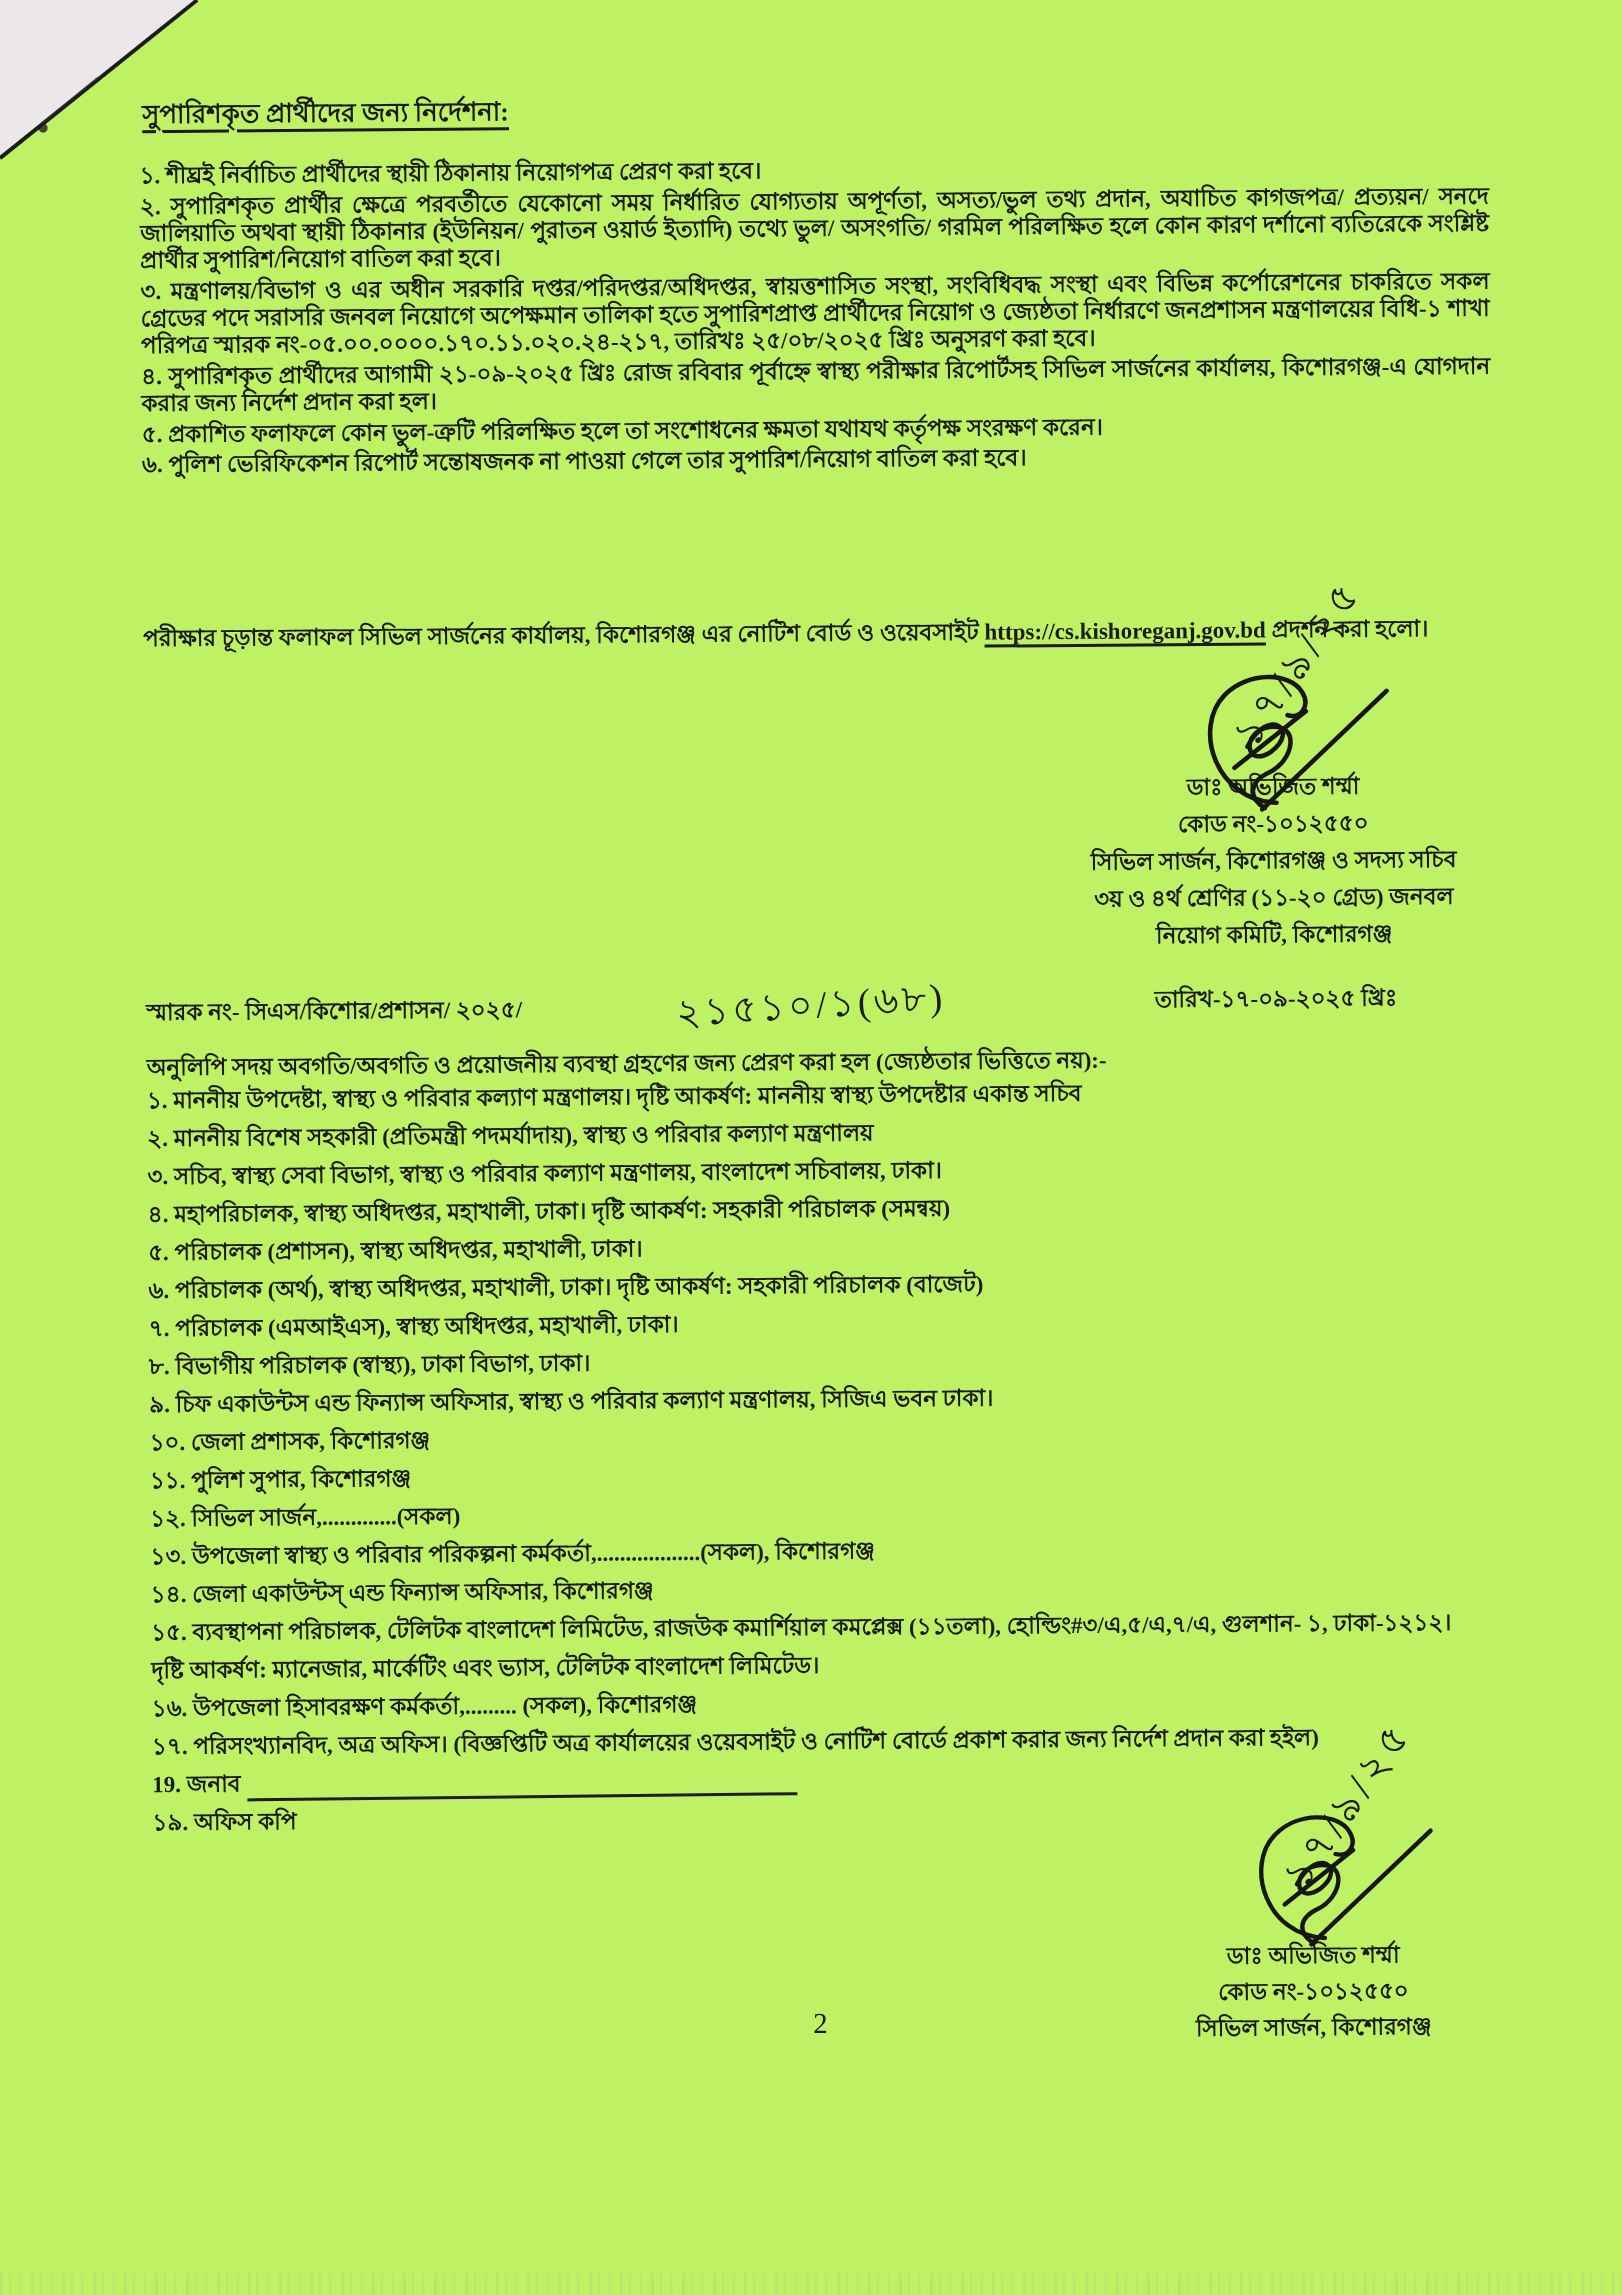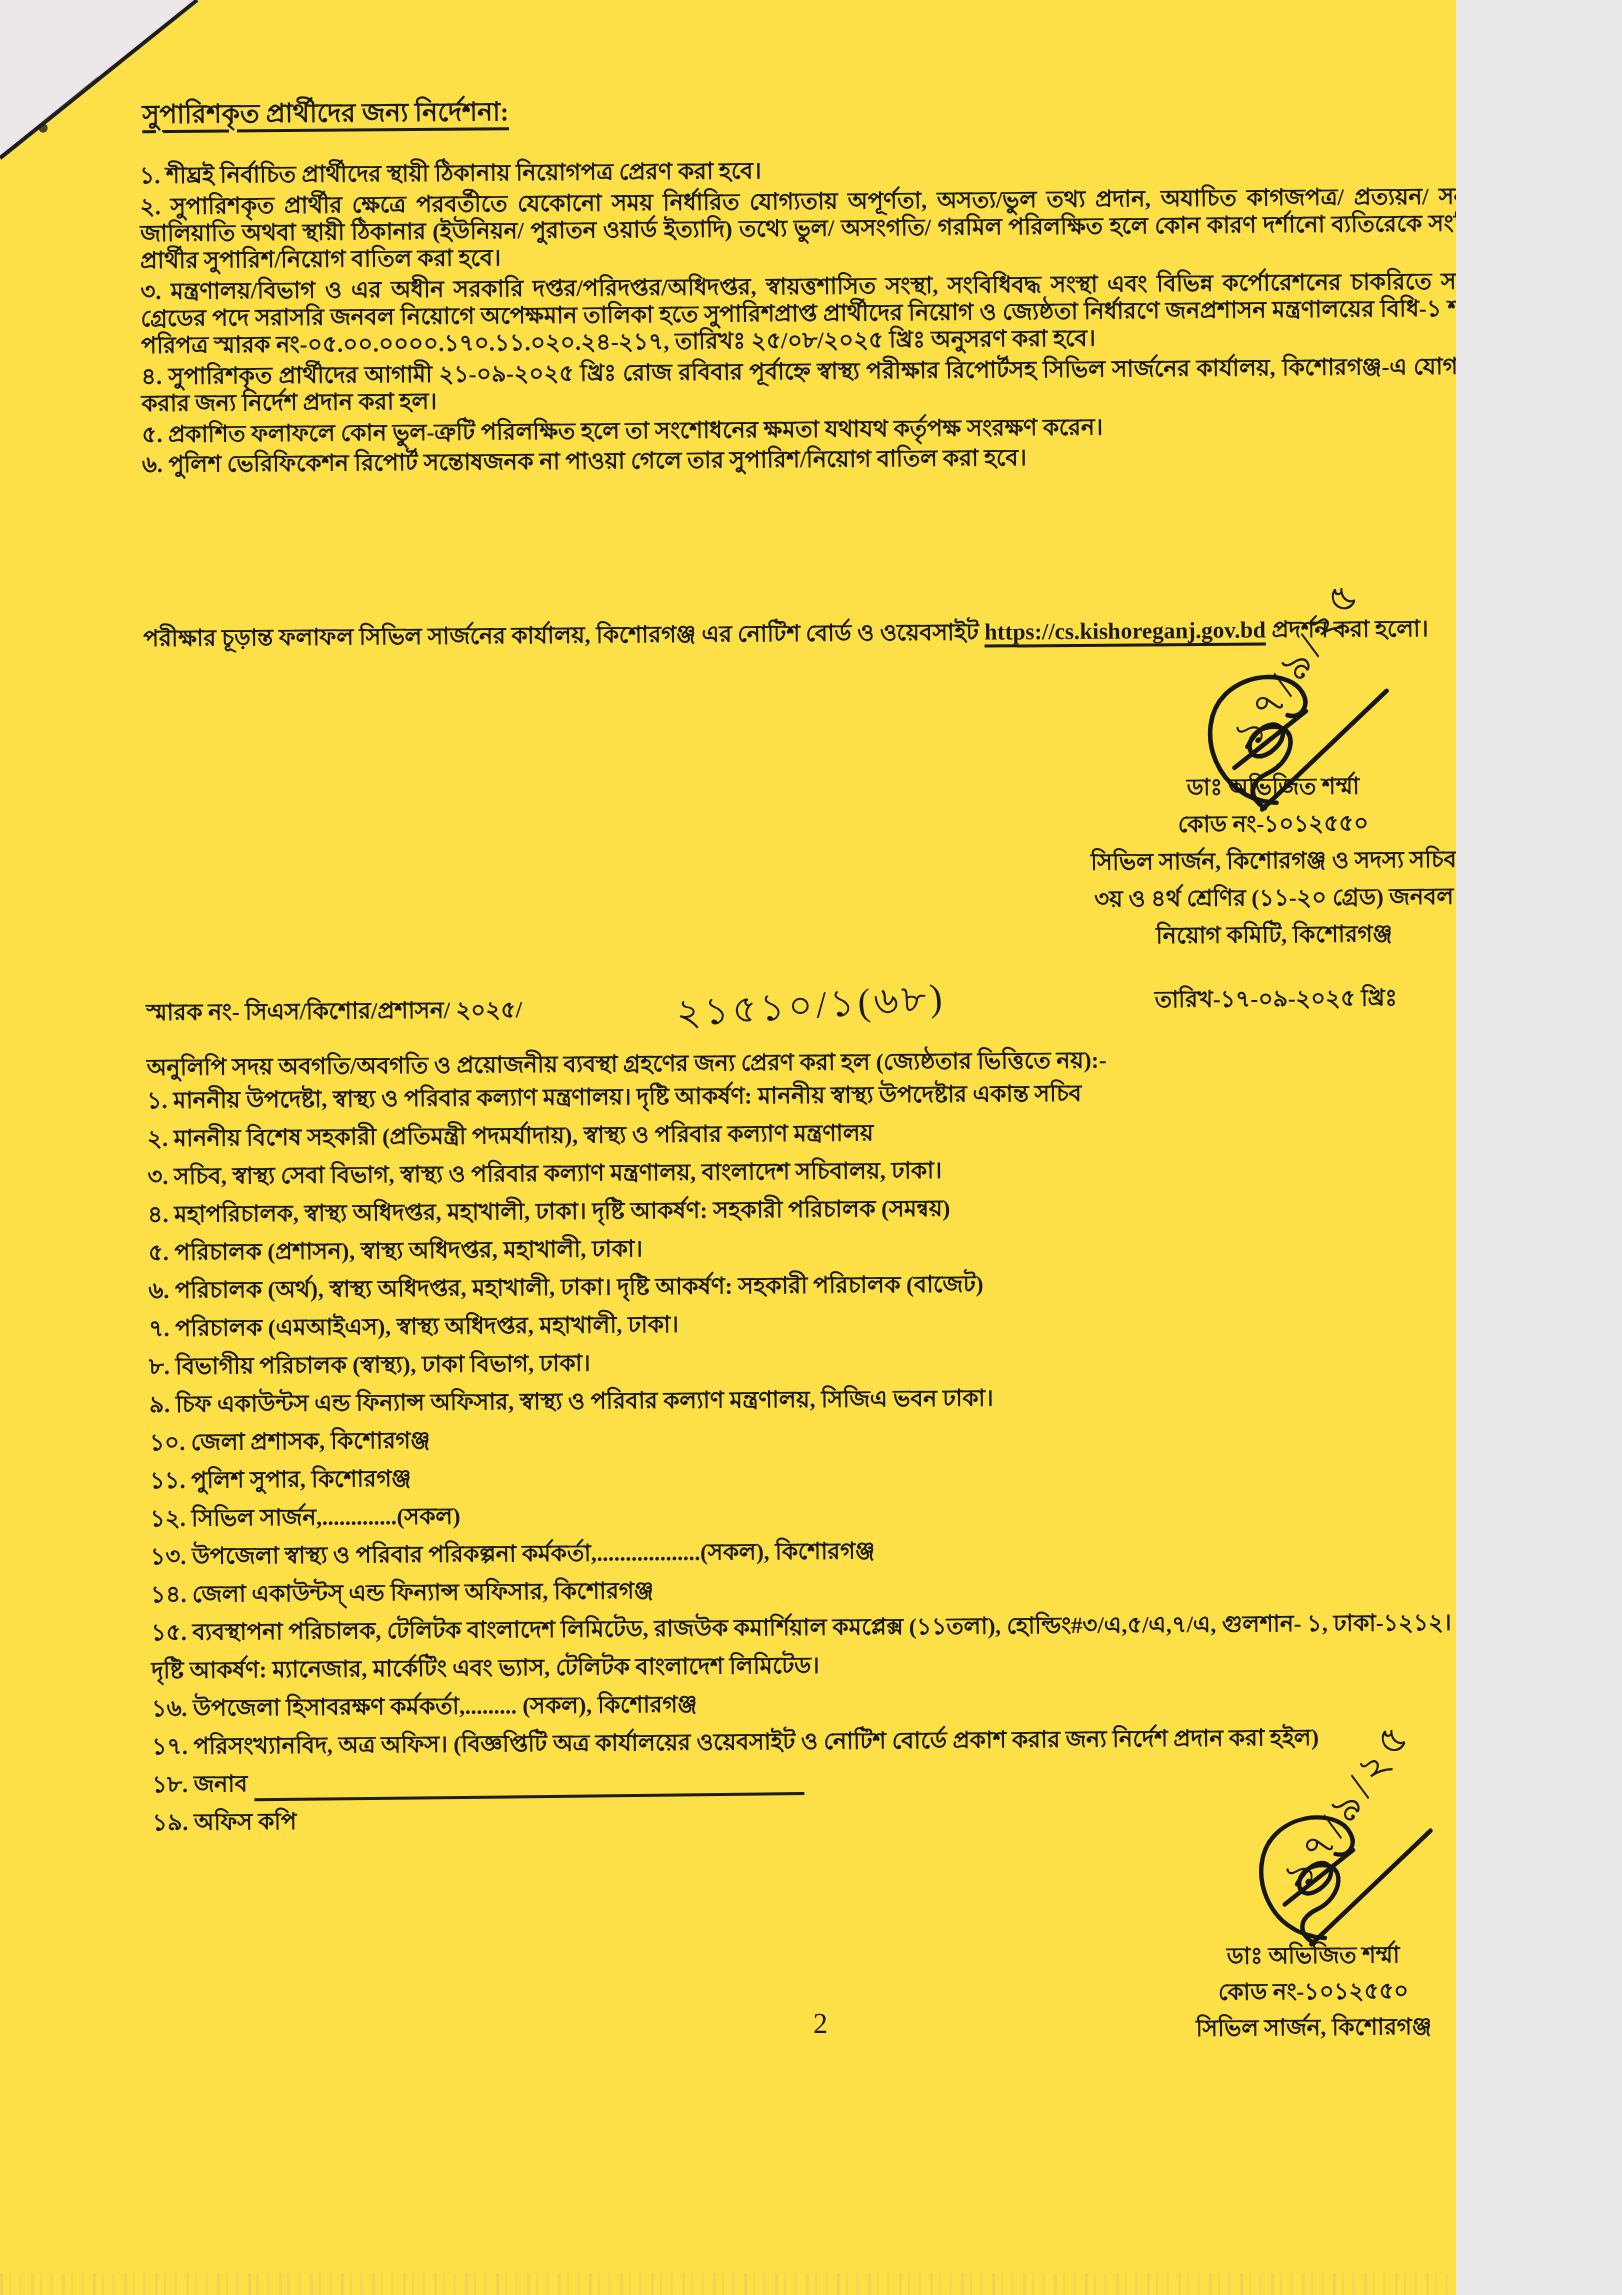--- a/index.html
+++ b/index.html
@@ -2,22 +2,22 @@
 <html style="font-size:10.5px"><head>
 <meta charset="utf-8">
 <style>
   html,body{margin:0;padding:0;}
   body{
     width:1622px;height:2295px;
     background:#e9e9e9;
     font-family:"Liberation Serif","DejaVu Serif",serif;
   }
   .page{
-    position:relative;width:1456px;height:2295px;overflow:hidden;
-    background:#fde047;color:#1a1a1a;font-weight:700;
+    position:relative;width:1622px;height:2295px;overflow:hidden;
+    background:#bef264;color:#1a1a1a;font-weight:700;
   }
   .scan-content{
     position:absolute;left:0;top:0;width:1622px;height:2295px;
     transform:rotate(-0.45deg);transform-origin:811px 1112px;
   }
   
   .corner-fold{position:absolute;left:0;top:0;z-index:3;}
   
   .heading{
     position:absolute;left:150px;top:89px;
@@ -154,21 +154,21 @@
       <div class="cc-line">৯. চিফ একাউন্টস এন্ড ফিন্যান্স অফিসার, স্বাস্থ্য ও পরিবার কল্যাণ মন্ত্রণালয়, সিজিএ ভবন ঢাকা।</div>
       <div class="cc-line">১০. জেলা প্রশাসক, কিশোরগঞ্জ</div>
       <div class="cc-line">১১. পুলিশ সুপার, কিশোরগঞ্জ</div>
       <div class="cc-line">১২. সিভিল সার্জন,.............(সকল)</div>
       <div class="cc-line">১৩. উপজেলা স্বাস্থ্য ও পরিবার পরিকল্পনা কর্মকর্তা,..................(সকল), কিশোরগঞ্জ</div>
       <div class="cc-line">১৪. জেলা একাউন্টস্ এন্ড ফিন্যান্স অফিসার, কিশোরগঞ্জ</div>
       <div class="cc-line">১৫. ব্যবস্থাপনা পরিচালক, টেলিটক বাংলাদেশ লিমিটেড, রাজউক কমার্শিয়াল কমপ্লেক্স (১১তলা), হোল্ডিং#৩/এ,৫/এ,৭/এ, গুলশান- ১, ঢাকা-১২১২।</div>
       <div class="cc-line">দৃষ্টি আকর্ষণ: ম্যানেজার, মার্কেটিং এবং ভ্যাস, টেলিটক বাংলাদেশ লিমিটেড।</div>
       <div class="cc-line">১৬. উপজেলা হিসাবরক্ষণ কর্মকর্তা,......... (সকল), কিশোরগঞ্জ</div>
       <div class="cc-line">১৭. পরিসংখ্যানবিদ, অত্র অফিস। (বিজ্ঞপ্তিটি অত্র কার্যালয়ের ওয়েবসাইট ও নোটিশ বোর্ডে প্রকাশ করার জন্য নির্দেশ প্রদান করা হইল)</div>
-      <div class="cc-line"><span>১৮. জনাব</span><span class="blank-line"></span></div>
+      <div class="cc-line"><span>19. জনাব</span><span class="blank-line"></span></div>
       <div class="cc-line">১৯. অফিস কপি</div>
     </div>
 
     <svg class="sig-graphic" style="left:1213px;top:1813px;" width="236" height="144" viewBox="0 0 360 230">
       <path class="ink" d="M160 206 C 66 202, 32 90, 82 40 C 118 4, 182 6, 200 36 C 214 58, 198 78, 178 72"></path>
       <path class="ink" d="M116 120 C 148 58, 198 94, 152 128 C 112 154, 106 96, 150 90 C 198 84, 188 142, 148 160 C 118 174, 116 198, 142 214"></path>
       <path class="ink" d="M96 152 L 206 66"></path>
       <path class="ink" d="M138 216 L 330 36"></path>
     </svg>
     <span class="sig-date" style="left:1335px;top:1803px;height:118px;line-height:118px;">১৭/৯/২৫</span>

